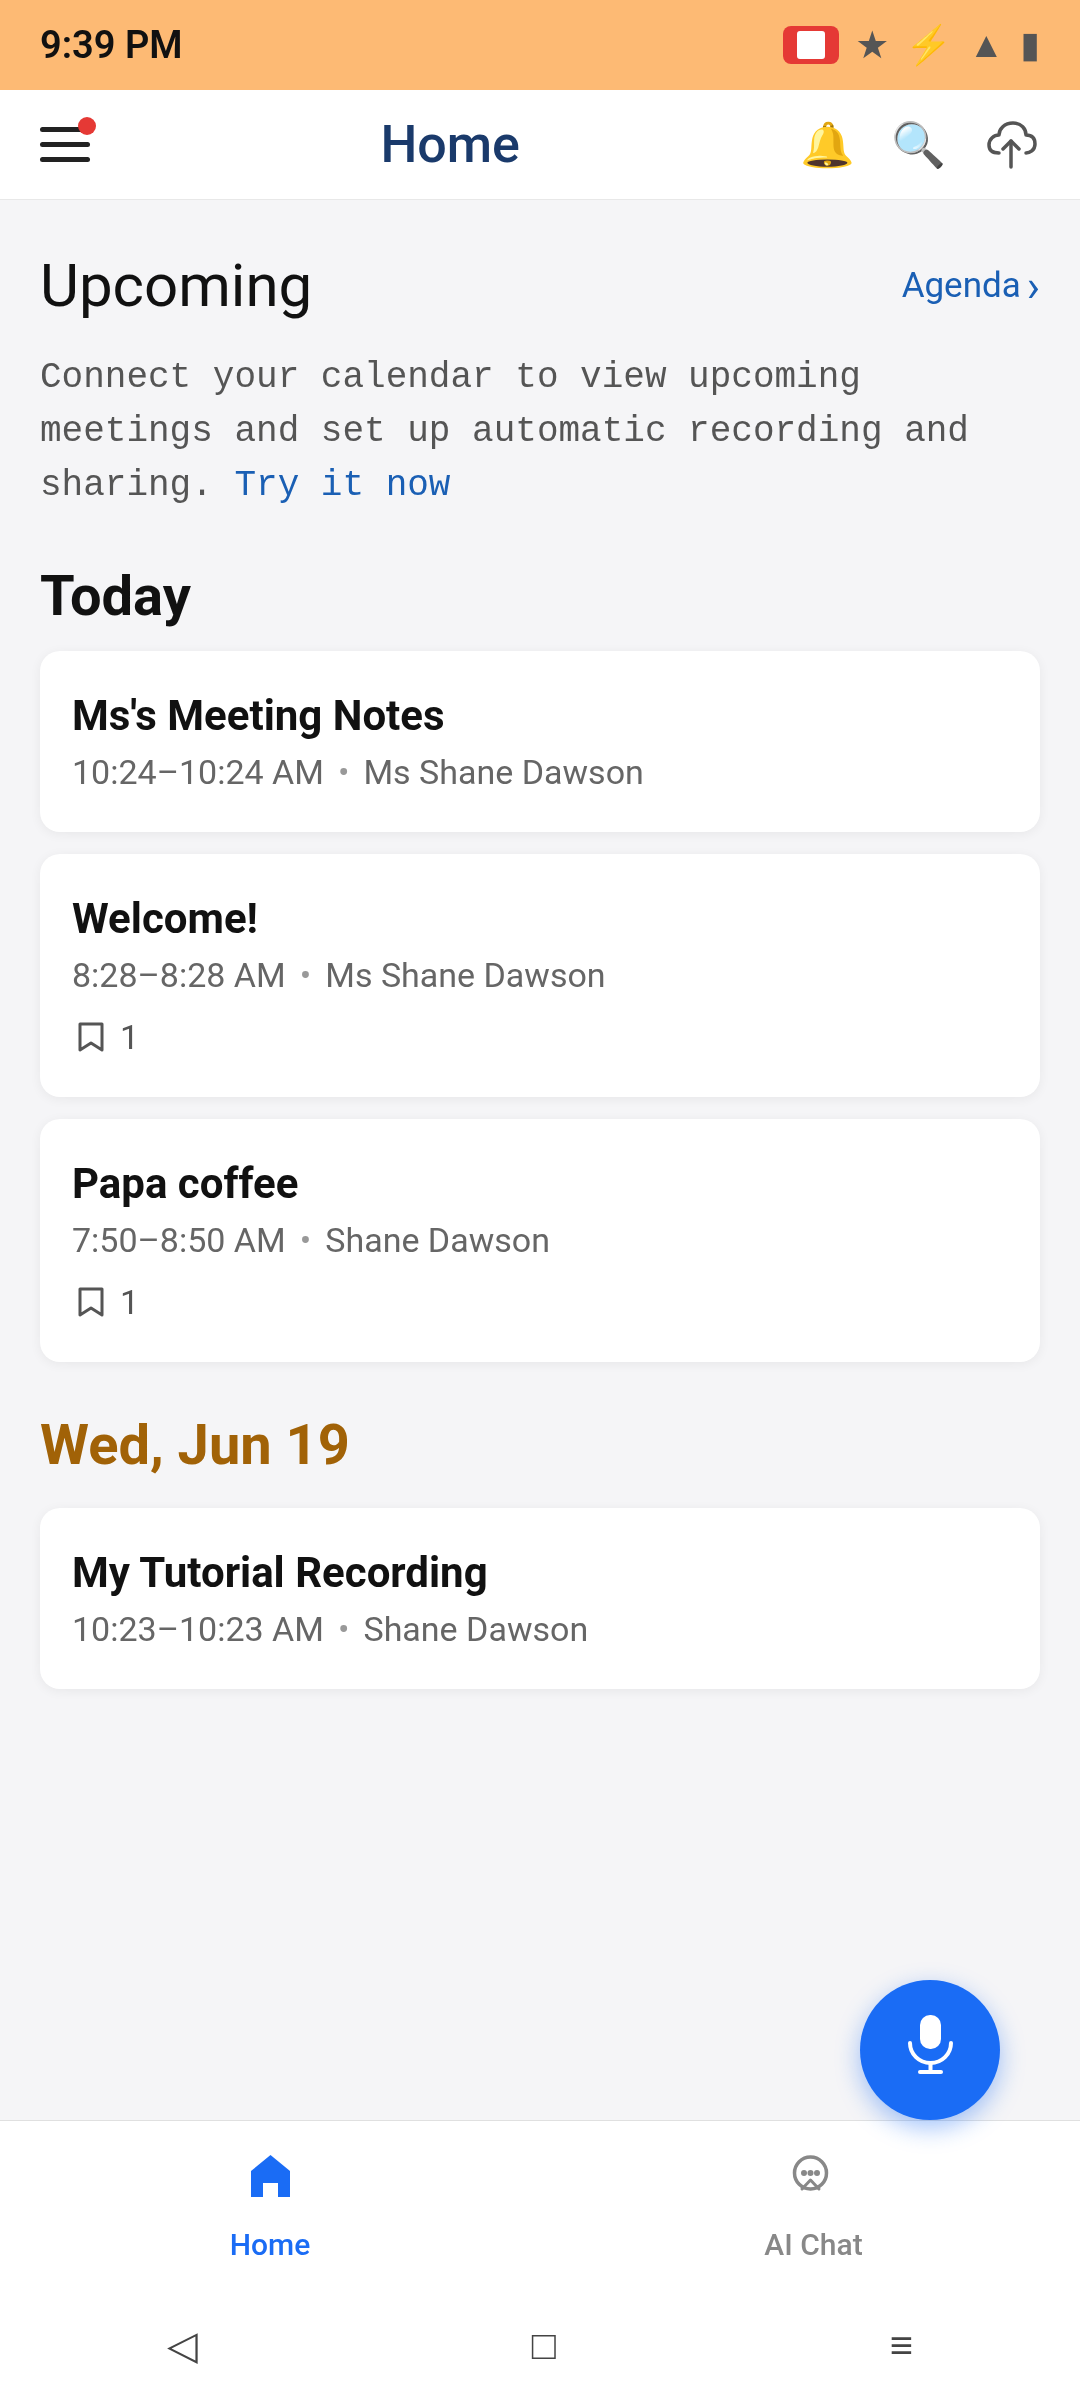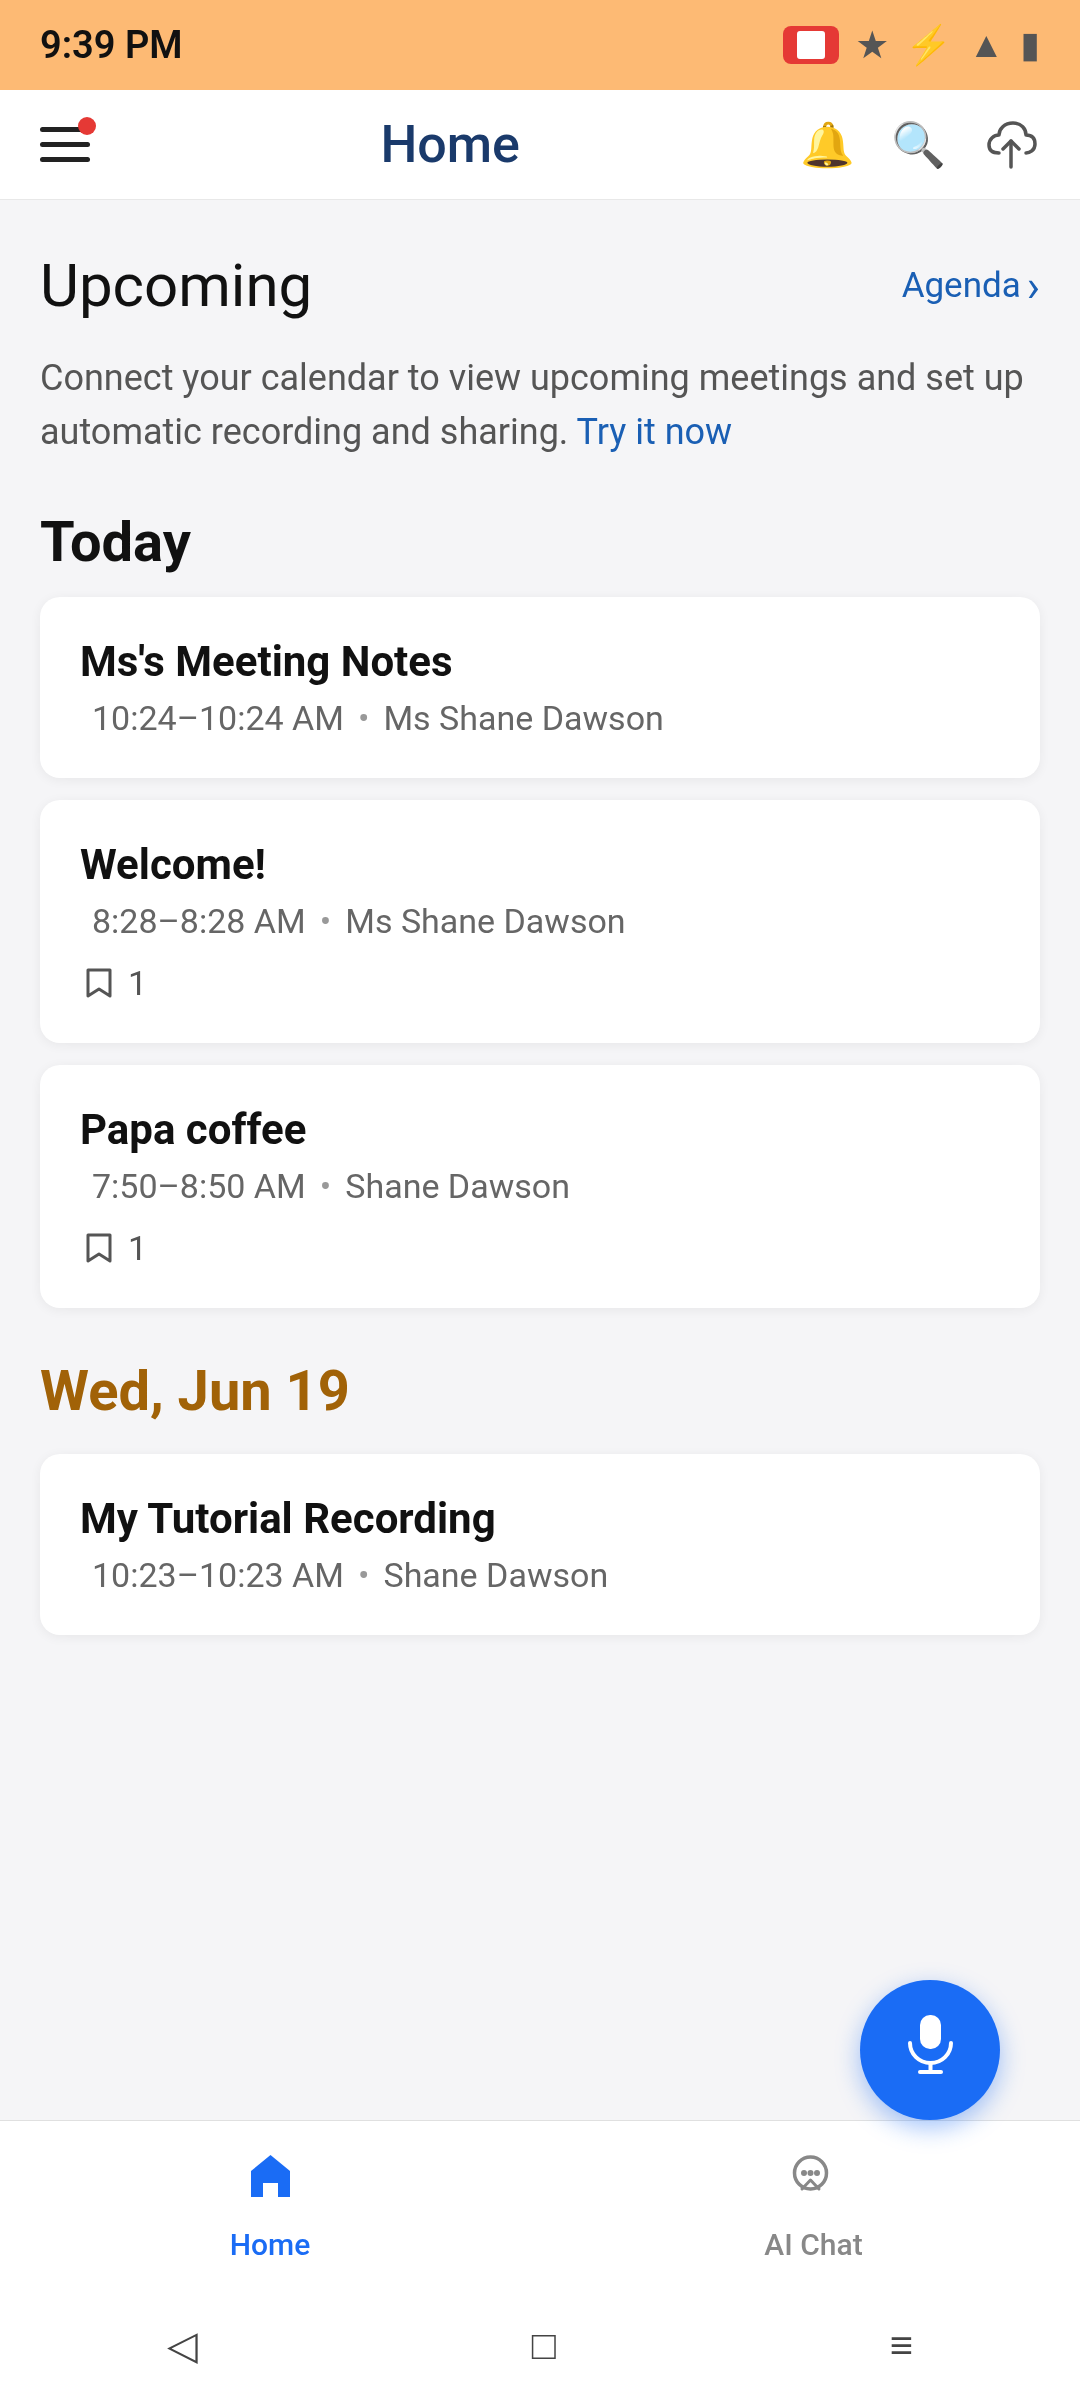--- a/index.html
+++ b/index.html
@@ -139,55 +139,55 @@
     .agenda-link::after {
       content: '›';
       font-size: 44px;
     }
 
     .upcoming-desc {
       font-size: 36px;
       color: #555;
       line-height: 1.5;
       margin-bottom: 50px;
+      font-family: Liberation Mono, monospace;
     }
     .upcoming-desc a {
       color: #1a5fb4;
       text-decoration: none;
     }
 
     
     .today-title {
       font-size: 56px;
       font-weight: 700;
       color: #111;
       margin-bottom: 22px;
     }
 
     
     .meeting-card {
       background: #fff;
       border-radius: 20px;
-      padding: 40px 40px;
+      padding: 40px 32px;
       margin-bottom: 22px;
       box-shadow: 0 2px 12px rgba(0,0,0,0.06);
     }
     .meeting-card-title {
       font-size: 42px;
       font-weight: 700;
       color: #111;
       margin-bottom: 12px;
     }
     .meeting-card-meta {
       font-size: 34px;
       color: #666;
       display: flex;
       align-items: center;
       gap: 14px;
-      margin-left: 12px;
     }
     .meeting-card-meta .dot {
       color: #999;
     }
     .meeting-card-actions {
       display: flex;
       align-items: center;
       gap: 10px;
       margin-top: 22px;
     }

